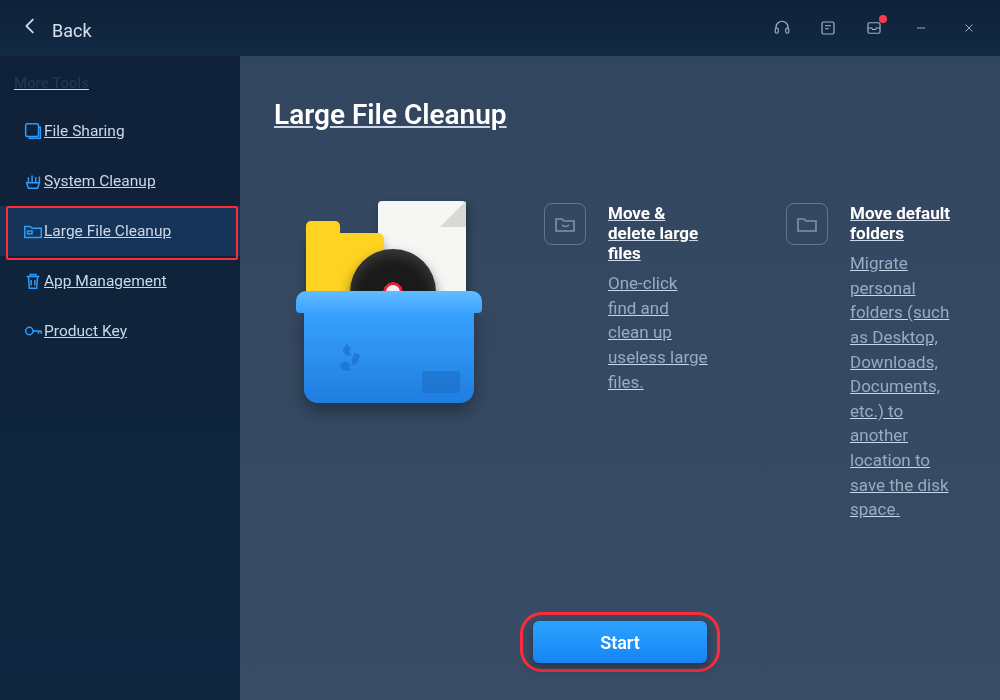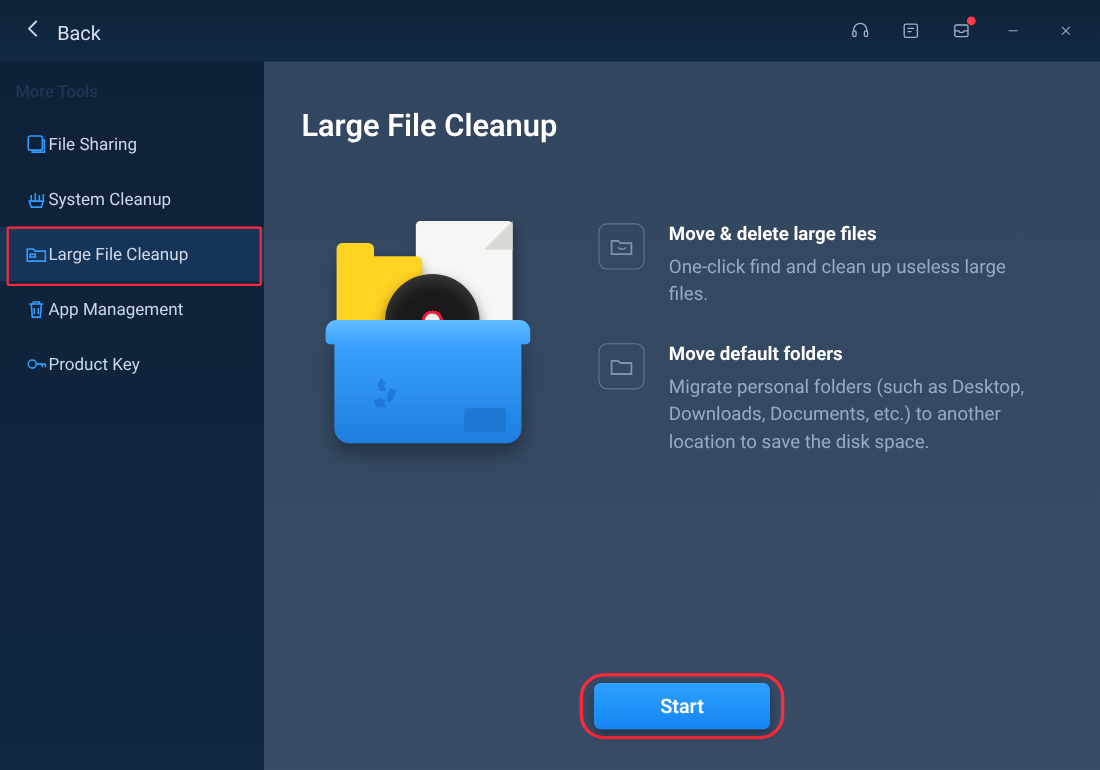--- a/index.html
+++ b/index.html
@@ -25,21 +25,21 @@
   .back-label { font-size:18px; color:#d6e0ef; }
 
   .title-actions { display:flex; align-items:center; gap:26px; }
   .t-icon { width:20px; height:20px; display:flex; align-items:center; justify-content:center; position:relative; cursor:pointer; }
   .t-icon svg { width:18px; height:18px; stroke:#9fb2cc; fill:none; stroke-width:1.6; }
   .notif-dot { position:absolute; top:-3px; right:-3px; width:8px; height:8px; background:#ff3b4a; border-radius:50%; }
   .win-btn { width:22px; height:22px; display:flex; align-items:center; justify-content:center; cursor:pointer;}
   .win-btn svg { width:14px; height:14px; stroke:#9fb2cc; stroke-width:1.6; fill:none; }
 
   
-  .body { display:flex; height: calc(700px - 56px); }
+  .body { display:flex; height: calc(700px - 56px); text-decoration: underline; }
 
   
   .sidebar {
     width: 240px;
     background: linear-gradient(180deg,#0f2138 0%, #102741 100%);
     padding-top: 12px;
     position:relative;
   }
   .section-label {
     font-size: 15px; font-weight:600;
@@ -128,42 +128,42 @@
     position:absolute; left:66px; top:52px;
     width:86px; height:86px; border-radius:50%;
     background: radial-gradient(circle at 50% 50%, #e51b3b 0 16%, #1a1a1a 16% 100%);
     box-shadow: 0 6px 12px rgba(0,0,0,.5), inset 0 6px 14px rgba(255,255,255,.15);
   }
   .disc::after{
     content:""; position:absolute; left:50%; top:50%; width:14px; height:14px;
     background:#eee; border-radius:50%; transform:translate(-50%,-50%);
   }
 
-  .feature-list { flex:1; display:flex; flex-direction:column; gap:32px; padding-top:6px; }
+  .feature-list { flex:1; display:flex; flex-direction:row; gap:76px; padding-top:6px; }
   .feature { display:flex; gap:22px; }
   .feature-icon {
     width:42px; height:42px; flex:none;
     display:flex; align-items:center; justify-content:center;
     border:1.5px solid #62768f; border-radius:8px;
   }
   .feature-icon svg { width:24px; height:24px; stroke:#7e94ad; fill:none; stroke-width:1.6; }
   .feature-title { font-size:17px; font-weight:700; color:#ffffff; }
   .feature-desc { margin-top:8px; font-size:17px; line-height:1.45; color:#97abc3; max-width:330px; }
 
   .start-wrap {
     position:absolute; left:0; right:0; bottom:28px;
     display:flex; justify-content:center;
   }
   .start-ring{
     padding:6px 10px;
     border:3px solid #ff2b3a;
     border-radius:22px;
   }
   .start-btn{
-    width:160px; height:42px;
+    width:174px; height:42px;
     background: linear-gradient(180deg,#2ea2ff,#1585f3);
     color:#fff; font-size:18px; font-weight:600;
     border:none; border-radius:6px;
     cursor:pointer;
     box-shadow: 0 4px 10px rgba(0,0,0,.35);
   }
 </style>
 </head>
 <body>
 

